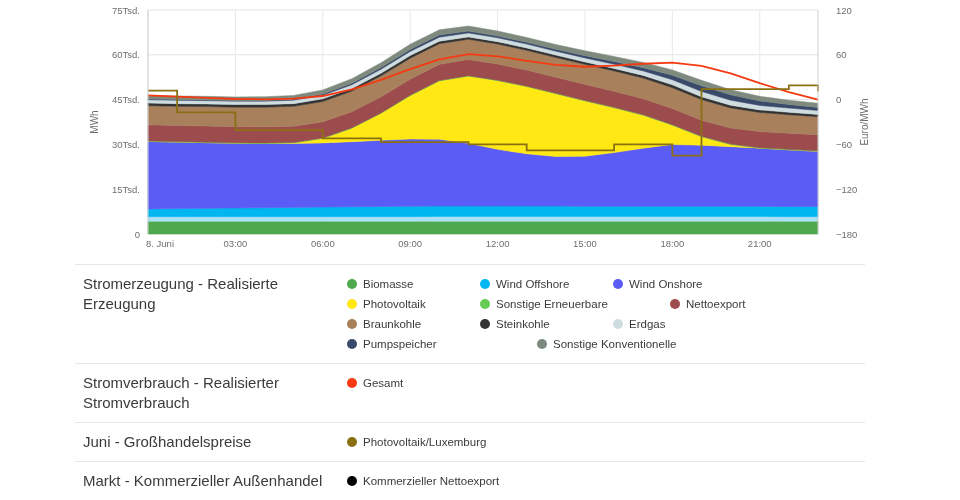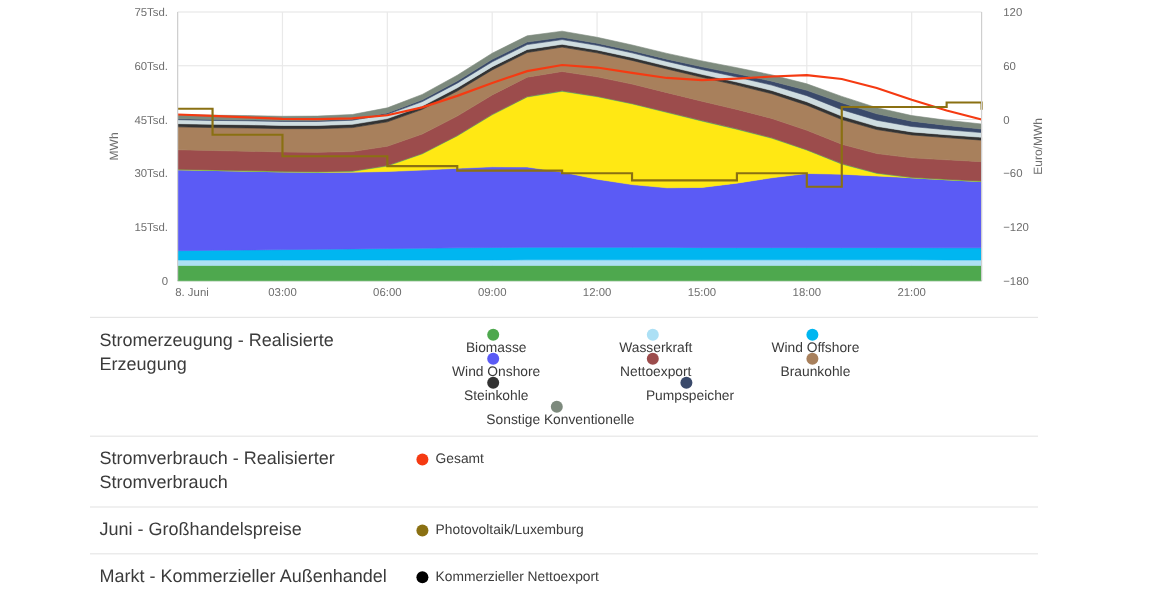--- a/index.html
+++ b/index.html
@@ -91,21 +91,21 @@
     border-radius: 50%;
     flex: 0 0 10px;
     margin-right: 6px;
   }
   .legend-label {
     font-size: 11.5px;
     color: #3b3b3b;
     white-space: nowrap;
   }
   
-  .legend-items.gen .legend-item { width: 133px; flex-direction: column; }
+  .legend-items.gen .legend-item { width: 133px; }
   .legend-items.gen .legend-item.wide { width: 190px; }
   .legend-items.gen .legend-item.wideq { width: 240px; }
 </style>
 </head>
 <body>
 
 <div class="page">
 
   <div class="chart-wrap">
     <svg class="chart-svg" id="chart" width="960" height="255">
@@ -169,42 +169,50 @@
 
   <div class="legend" id="legend">
       <div class="legend-row">
         <div class="legend-cat">Stromerzeugung - Realisierte Erzeugung</div>
         <div class="legend-items gen">
           <div class="legend-item">
             <span class="legend-dot" style="background: rgb(78, 168, 78);"></span>
             <span class="legend-label">Biomasse</span>
           </div>
           <div class="legend-item">
-            <span class="legend-dot" style="background: rgb(172, 224, 245);"></span>
-            <span class="legend-label">Wasserkraft</span>
-          </div>
-          <div class="legend-item">
             <span class="legend-dot" style="background: rgb(0, 182, 240);"></span>
             <span class="legend-label">Wind Offshore</span>
           </div>
           <div class="legend-item">
             <span class="legend-dot" style="background: rgb(91, 91, 245);"></span>
             <span class="legend-label">Wind Onshore</span>
           </div>
           <div class="legend-item">
+            <span class="legend-dot" style="background: rgb(255, 232, 20);"></span>
+            <span class="legend-label">Photovoltaik</span>
+          </div>
+          <div class="legend-item wide">
+            <span class="legend-dot" style="background: rgb(102, 204, 85);"></span>
+            <span class="legend-label">Sonstige Erneuerbare</span>
+          </div>
+          <div class="legend-item">
             <span class="legend-dot" style="background: rgb(156, 76, 76);"></span>
             <span class="legend-label">Nettoexport</span>
           </div>
           <div class="legend-item">
             <span class="legend-dot" style="background: rgb(168, 128, 92);"></span>
             <span class="legend-label">Braunkohle</span>
           </div>
           <div class="legend-item">
             <span class="legend-dot" style="background: rgb(51, 51, 51);"></span>
             <span class="legend-label">Steinkohle</span>
+          </div>
+          <div class="legend-item">
+            <span class="legend-dot" style="background: rgb(207, 221, 224);"></span>
+            <span class="legend-label">Erdgas</span>
           </div>
           <div class="legend-item wide">
             <span class="legend-dot" style="background: rgb(58, 74, 107);"></span>
             <span class="legend-label">Pumpspeicher</span>
           </div>
           <div class="legend-item wideq">
             <span class="legend-dot" style="background: rgb(125, 138, 125);"></span>
             <span class="legend-label">Sonstige Konventionelle</span>
           </div>
         </div>

